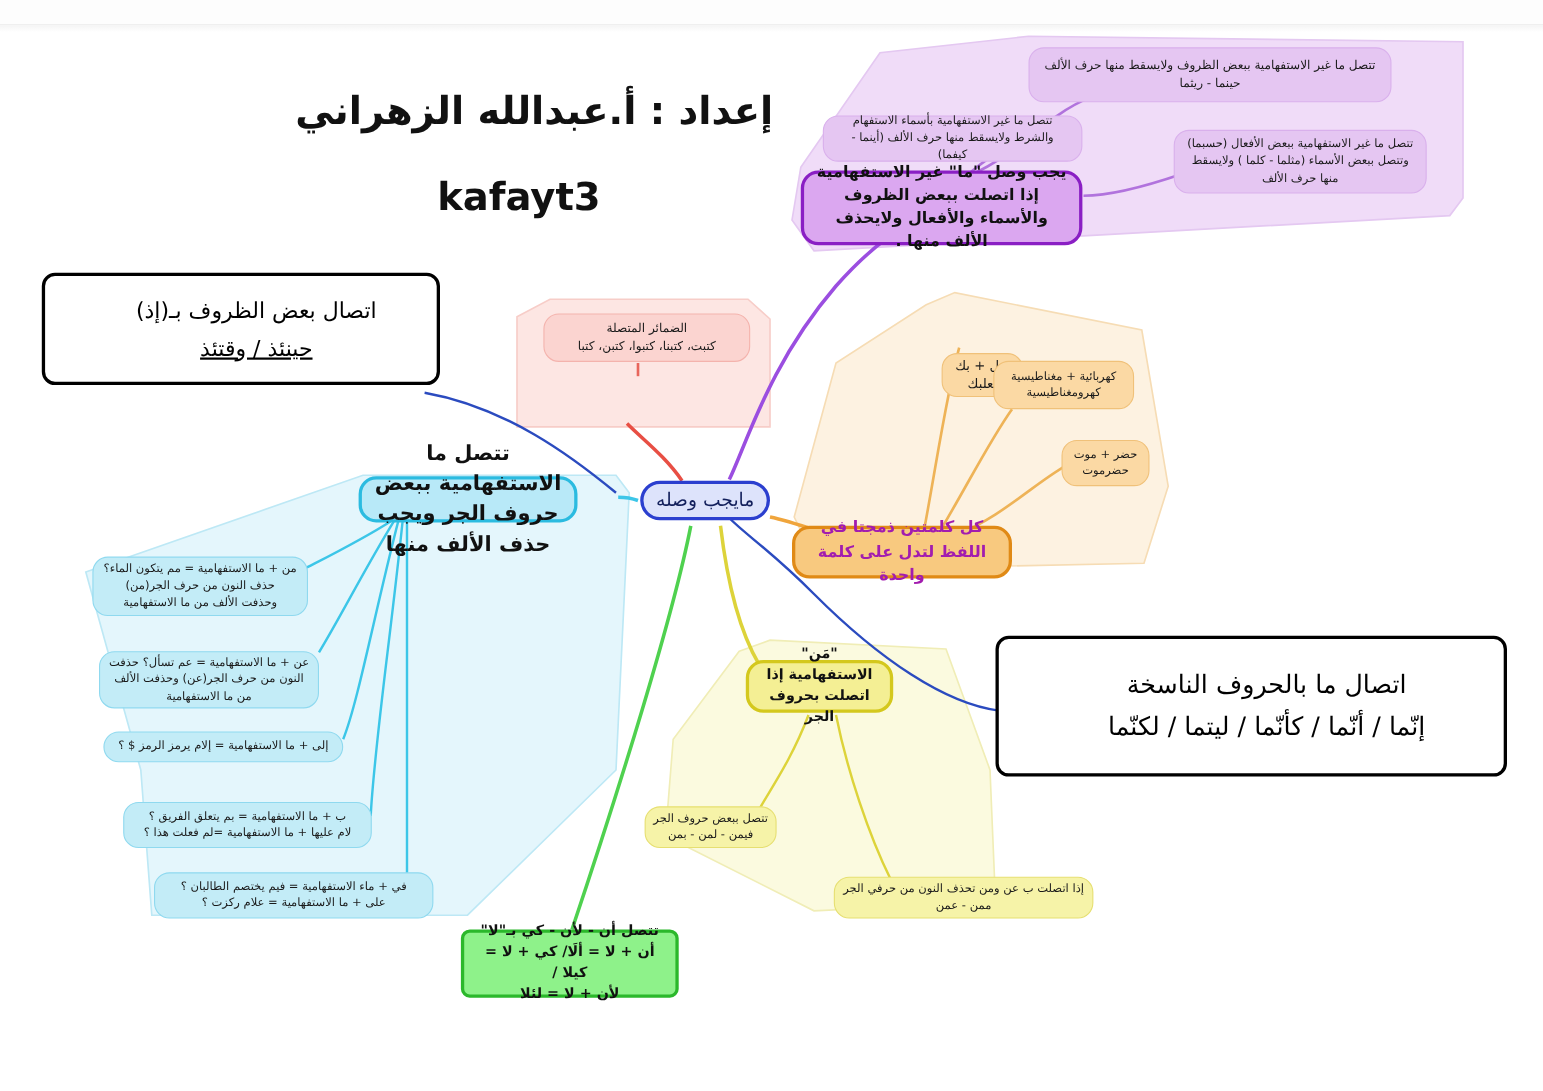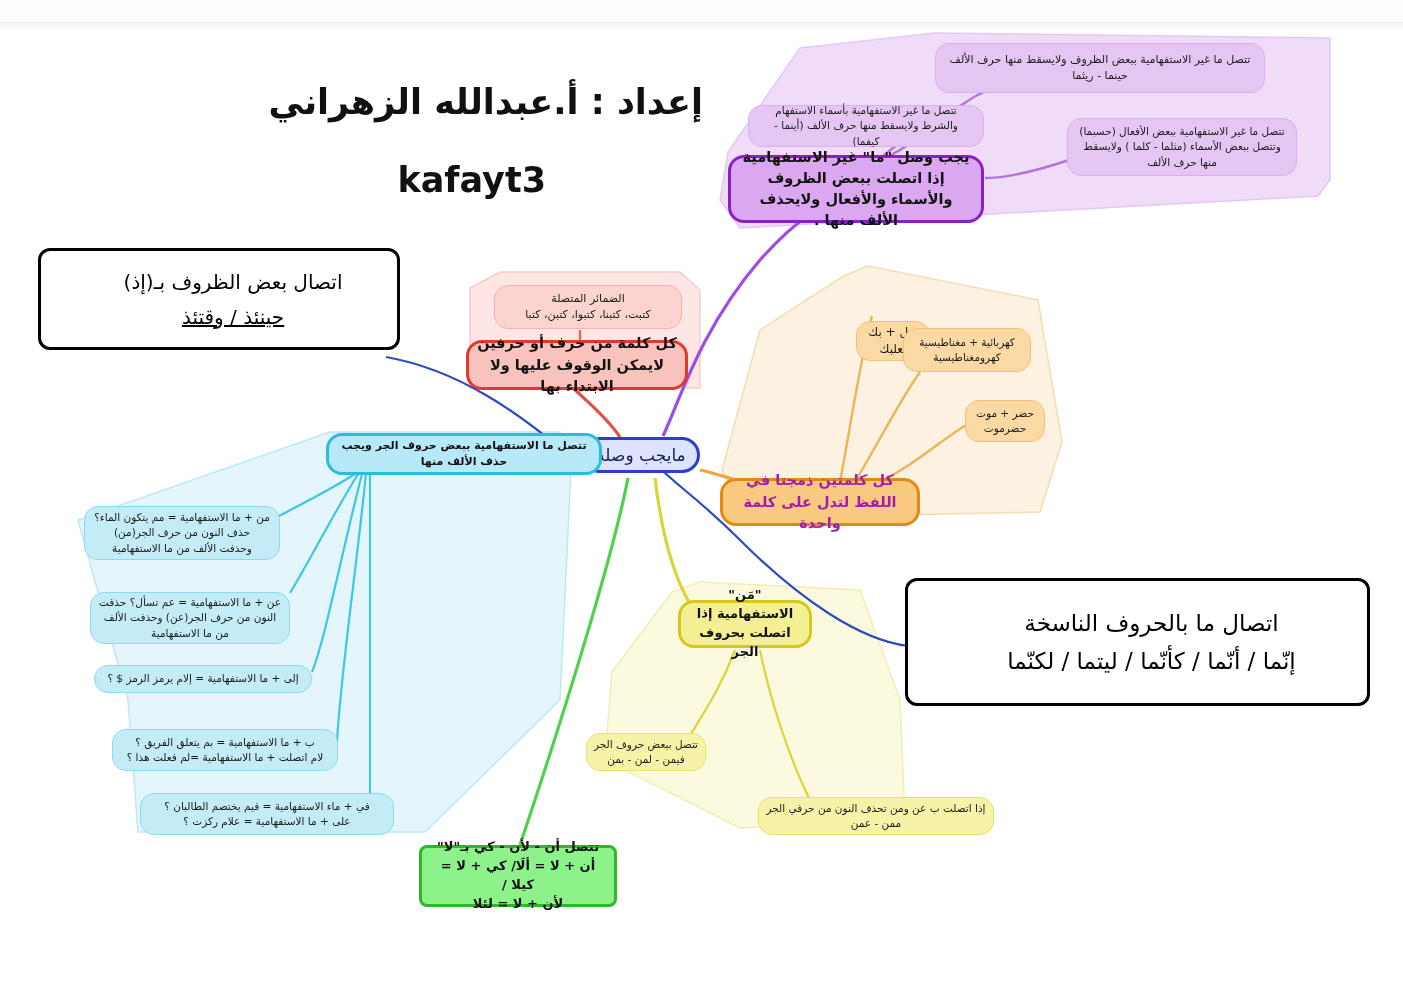--- a/index.html
+++ b/index.html
@@ -137,23 +137,20 @@
     <span>تتصل ما غير الاستفهامية ببعض الظروف ولايسقط منها حرف الألف
 حينما - ريثما</span>
   </div>
   <div class="node b-purple" style="left:748px;top:105px;width:236px;height:42px;font-size:10.5px;padding:3px 20px;">
     <span>تتصل ما غير الاستفهامية بأسماء الاستفهام والشرط ولايسقط منها حرف الألف (أينما - كيفما)</span>
   </div>
   <div class="node b-purple" style="left:1067px;top:118px;width:230px;height:58px;font-size:10.5px;padding:3px 8px;">
     <span>تتصل ما غير الاستفهامية ببعض الأفعال (حسبما) وتتصل ببعض الأسماء (مثلما - كلما ) ولايسقط منها حرف الألف</span>
   </div>
 
-  <div class="node b-red-main" style="left:466px;top:340px;width:222px;height:50px;font-size:14.5px;padding:3px 8px;">
-    <span>كل كلمة من حرف أو حرفين لايمكن الوقوف عليها ولا الابتداء بها</span>
-  </div>
   <div class="node b-red" style="left:494px;top:285px;width:188px;height:44px;font-size:11px;padding:3px 8px;white-space:pre-line;">
     <span>الضمائر المتصلة
 كتبت، كتبنا، كتبوا، كتبن، كتبا</span>
   </div>
 
   <div class="node b-orange-main" style="left:720px;top:478px;width:200px;height:48px;font-size:14.5px;padding:3px 8px;">
     <span>كل كلمتين ذمجتا في اللفظ لتدل على كلمة واحدة</span>
   </div>
   <div class="node b-orange" style="left:856px;top:276px;width:74px;height:40px;font-size:12px;padding:14px 6px;white-space:pre-line;margin-top:45px;">
     <span>بعل + بك
@@ -161,37 +158,37 @@
   </div>
   <div class="node b-orange" style="left:903px;top:328px;width:128px;height:44px;font-size:10.5px;padding:2px 6px;white-space:pre-line;">
     <span>كهربائية  + مغناطيسية
 كهرومغناطيسية</span>
   </div>
   <div class="node b-orange" style="left:965px;top:400px;width:80px;height:42px;font-size:10.5px;padding:2px 6px;white-space:pre-line;">
     <span>حضر + موت
 حضرموت</span>
   </div>
 
-  <div class="node b-cyan-main" style="left:326px;top:433px;width:276px;height:42px;font-size:11px;padding:3px 8px;">
+  <div class="node b-cyan-main" style="left:326px;top:433px;width:199px;height:42px;font-size:19px;padding:3px 8px;">
     <span>تتصل ما الاستفهامية ببعض حروف الجر ويجب حذف الألف منها</span>
   </div>
   <div class="node b-cyan" style="left:84px;top:506px;width:196px;height:54px;font-size:10.5px;padding:2px 7px;white-space:pre-line;">
     <span>من + ما الاستفهامية = مم يتكون الماء؟
 حذف النون من حرف الجر(من)
 وحذفت الألف من ما الاستفهامية</span>
   </div>
   <div class="node b-cyan" style="left:90px;top:592px;width:200px;height:52px;font-size:10.5px;padding:2px 7px;">
     <span>عن + ما الاستفهامية = عم تسأل؟ حذفت النون من حرف الجر(عن) وحذفت الألف من ما الاستفهامية</span>
   </div>
   <div class="node b-cyan" style="left:94px;top:665px;width:218px;height:28px;font-size:10.5px;padding:2px 7px;">
     <span>إلى + ما الاستفهامية = إلام يرمز الرمز $ ؟</span>
   </div>
   <div class="node b-cyan" style="left:112px;top:729px;width:226px;height:42px;font-size:10.5px;padding:2px 7px;white-space:pre-line;">
     <span>ب + ما الاستفهامية = بم يتعلق الفريق ؟
-لام اتصلت + ما الاستفهامية =لم فعلت هذا ؟</span>
+لام عليها + ما الاستفهامية =لم فعلت هذا ؟</span>
   </div>
   <div class="node b-cyan" style="left:140px;top:793px;width:254px;height:42px;font-size:10.5px;padding:2px 7px;white-space:pre-line;">
     <span>في + ماء الاستفهامية = فيم يختصم الطالبان ؟
 على + ما الاستفهامية = علام ركزت ؟</span>
   </div>
 
   <div class="node b-yellow-main" style="left:678px;top:600px;width:134px;height:48px;font-size:13px;padding:3px 7px;">
     <span>"مَن" الاستفهامية إذا اتصلت بحروف الجر</span>
   </div>
   <div class="node b-yellow" style="left:586px;top:733px;width:120px;height:38px;font-size:10.5px;padding:2px 6px;white-space:pre-line;">

